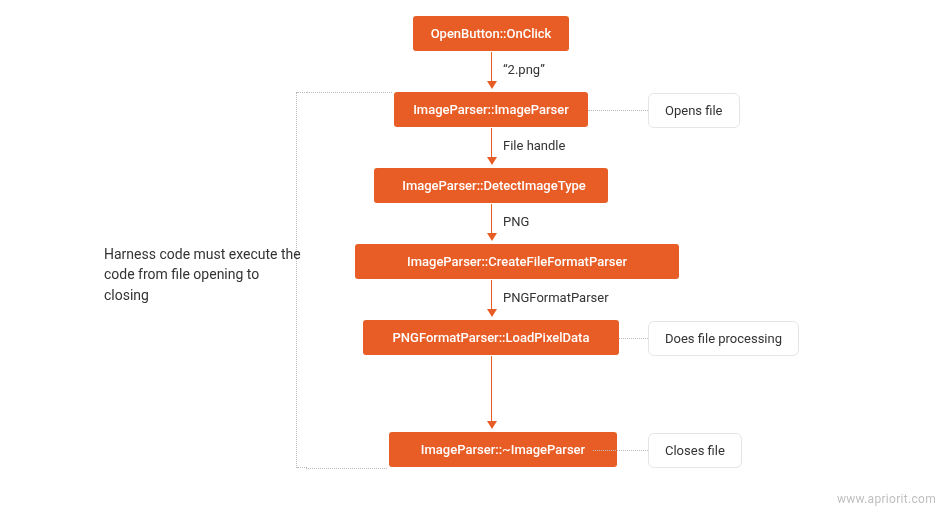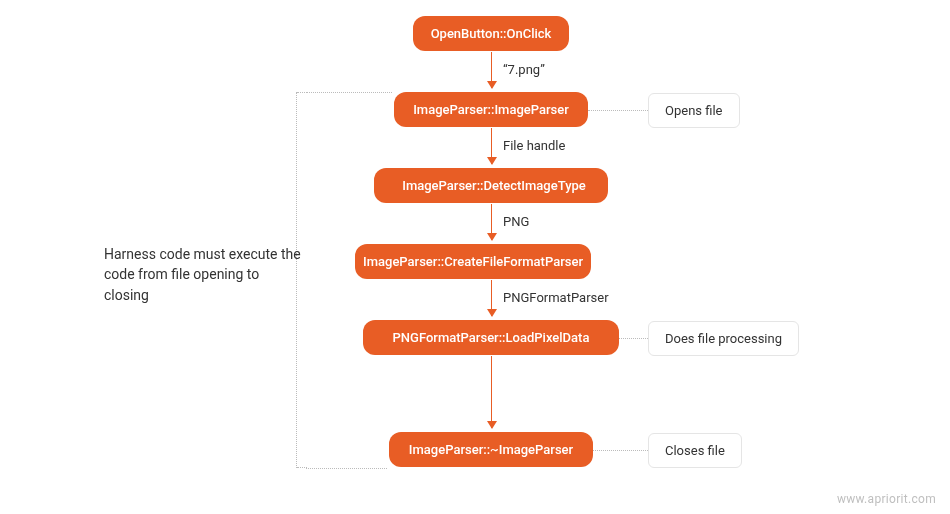--- a/index.html
+++ b/index.html
@@ -16,21 +16,21 @@
     width: 100%;
     height: 100%;
   }
   .node {
     position: absolute;
     background: #e85d25;
     color: #fff;
     font-size: 13px;
     font-weight: 500;
     padding: 10px 18px;
-    border-radius: 12px;
+    border-radius: 3px;
     text-align: center;
     display: flex;
     align-items: center;
     justify-content: center;
     white-space: nowrap;
   }
   .edge-label {
     position: absolute;
     color: #333;
     font-size: 13px;
@@ -114,31 +114,31 @@
 
   <div class="node" style="left:413px; top:16px; width:156px;">
     <span>OpenButton::OnClick</span>
   </div>
   <div class="node" style="left:394px; top:92px; width:194px;justify-content:center;">
     <span>ImageParser::ImageParser</span>
   </div>
   <div class="node" style="left:374px; top:168px; width:234px;padding-left:24px;">
     <span>ImageParser::DetectImageType</span>
   </div>
-  <div class="node" style="left:355px; top:244px; width:236px;">
+  <div class="node" style="left:355px; top:244px; width:324px;">
     <span>ImageParser::CreateFileFormatParser</span>
   </div>
   <div class="node" style="left:363px; top:320px; width:256px;">
     <span>PNGFormatParser::LoadPixelData</span>
   </div>
-  <div class="node" style="left:389px; top:432px; width:204px;">
+  <div class="node" style="left:389px; top:432px; width:228px;">
     <span>ImageParser::~ImageParser</span>
   </div>
 
-  <span class="edge-label quoted" style="left:503px; top:62px;">7.png</span>
+  <span class="edge-label quoted" style="left:503px; top:62px;">2.png</span>
   <span class="edge-label" style="left:503px; top:138px;">File handle</span>
   <span class="edge-label" style="left:503px; top:214px;">PNG</span>
   <span class="edge-label" style="left:503px; top:290px;text-align:right;">PNGFormatParser</span>
 
   <div class="dotted-h" style="left:588px; top:110px; width:60px;"></div>
   <div class="side-label" style="left:648px; top:93px;">
     <span>Opens file</span>
   </div>
 
   <div class="dotted-h" style="left:619px; top:338px; width:29px;"></div>

